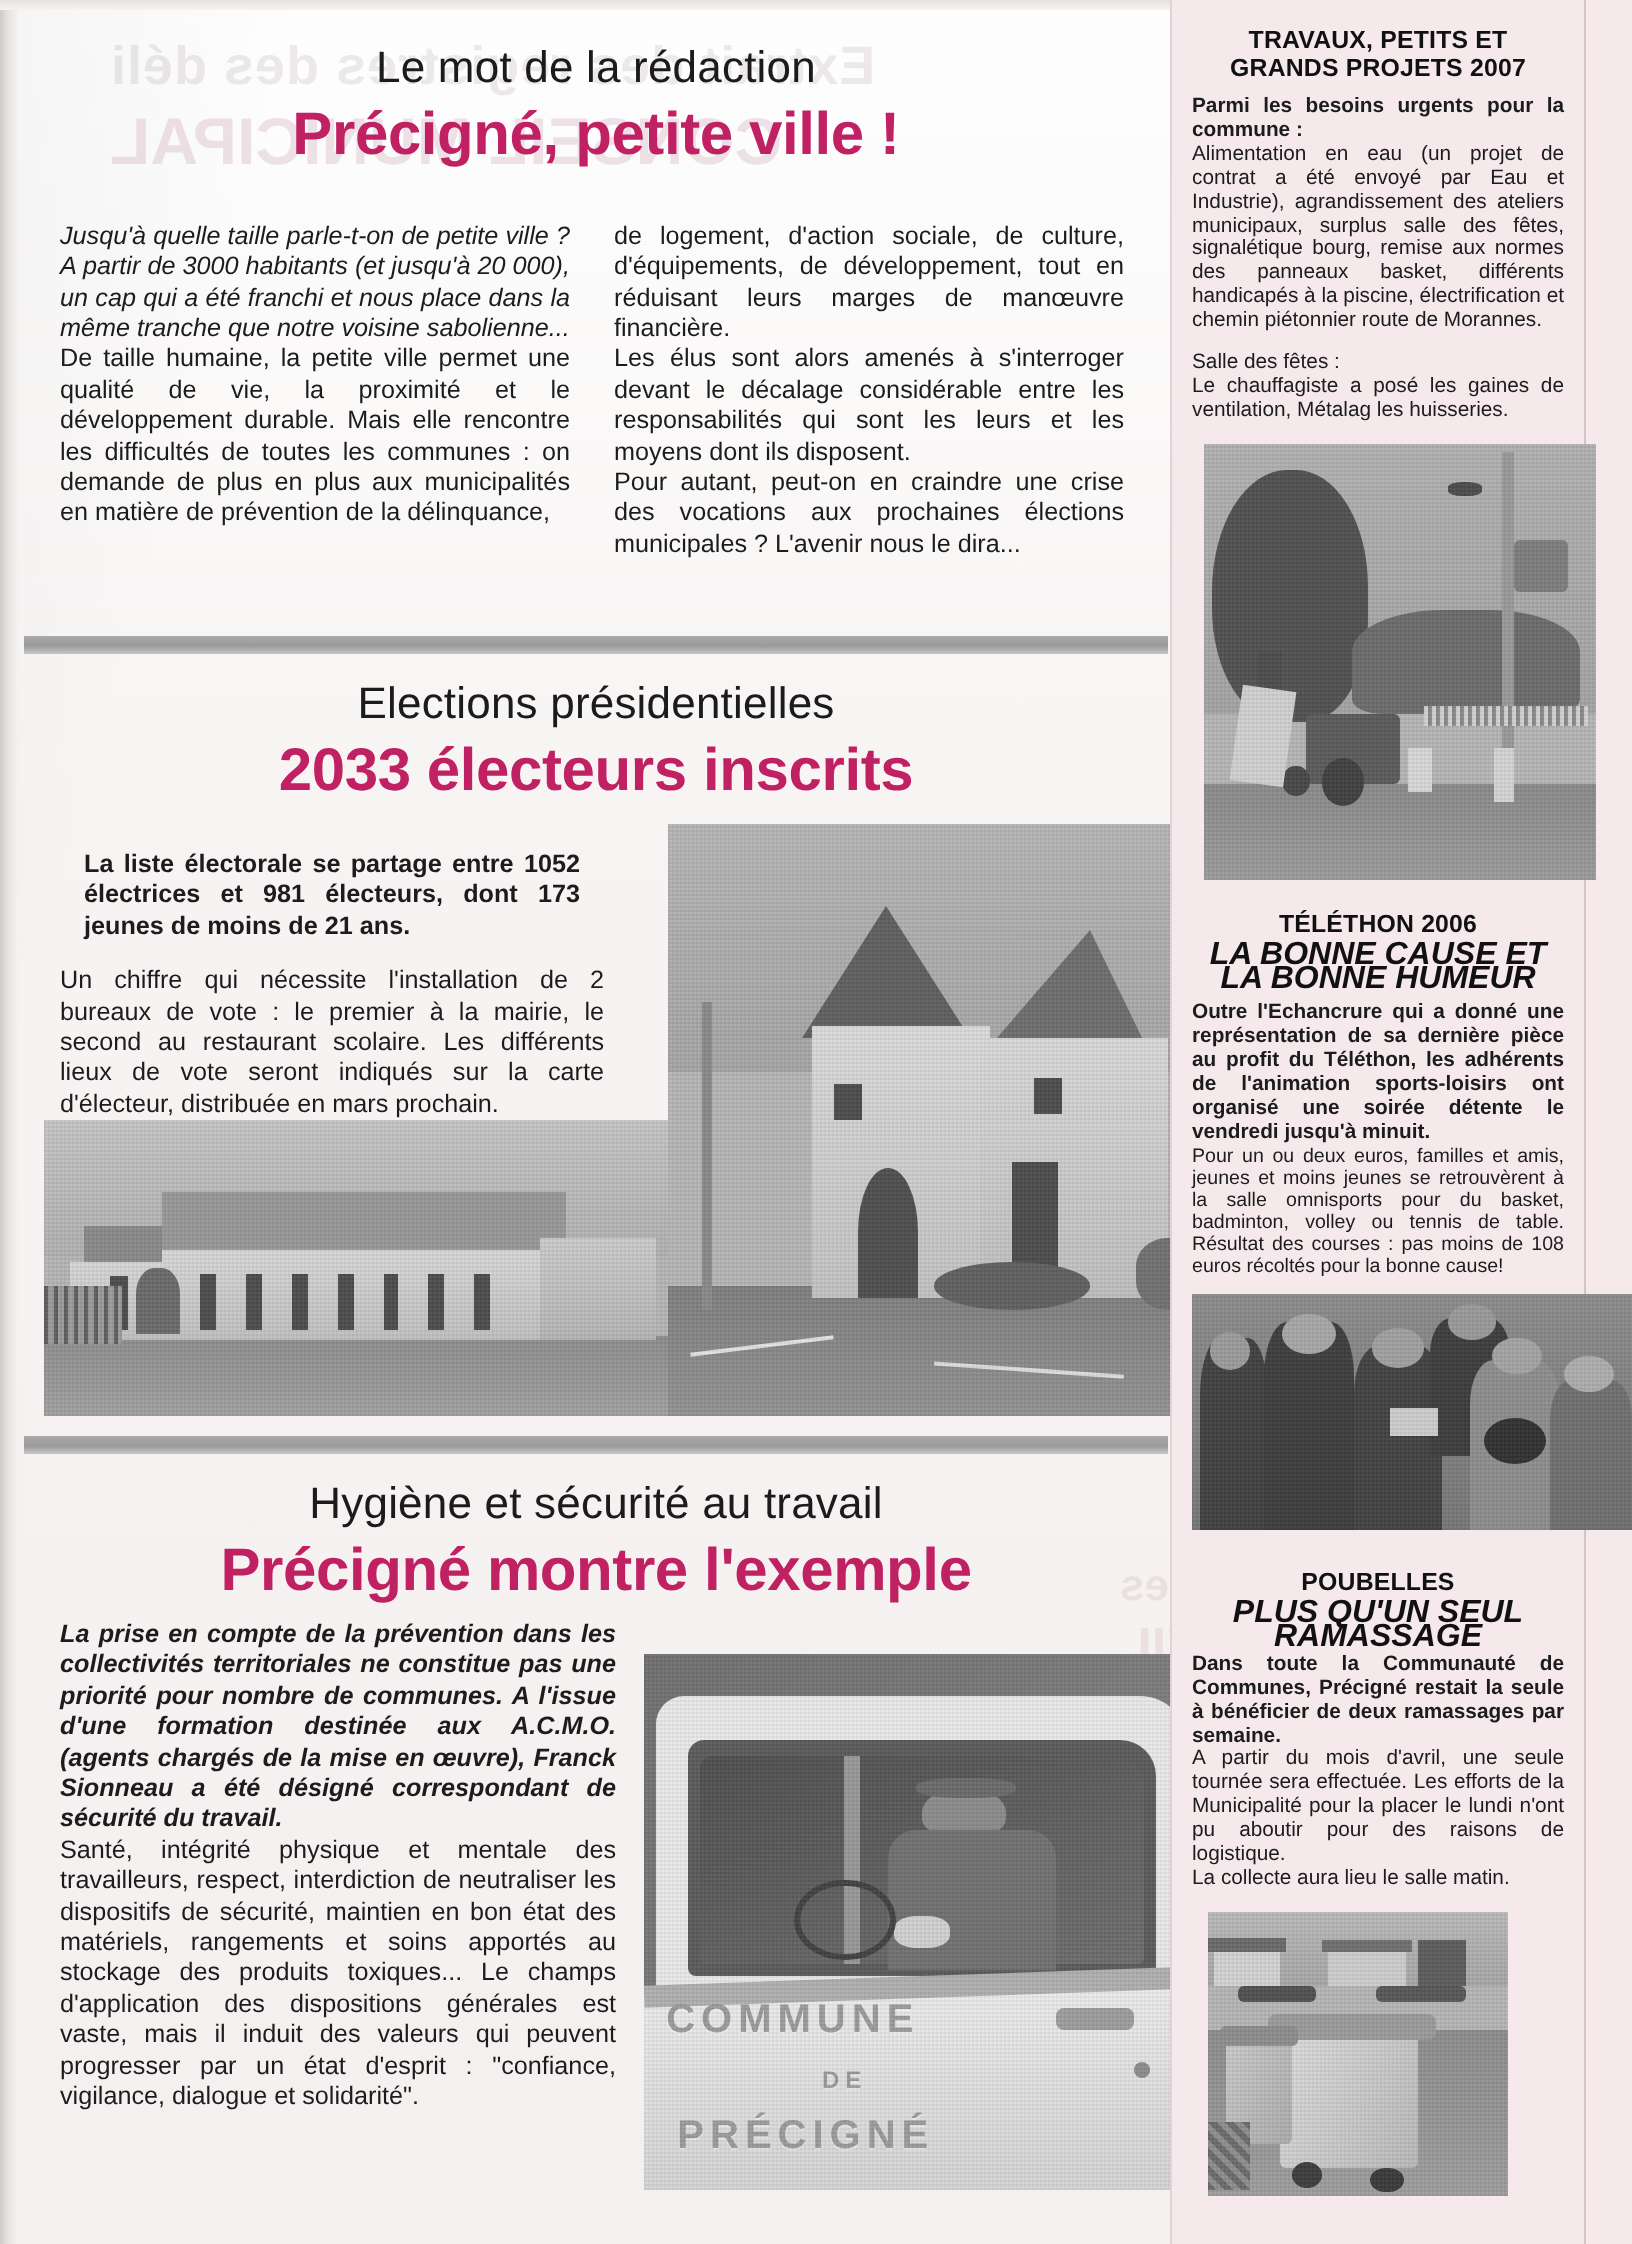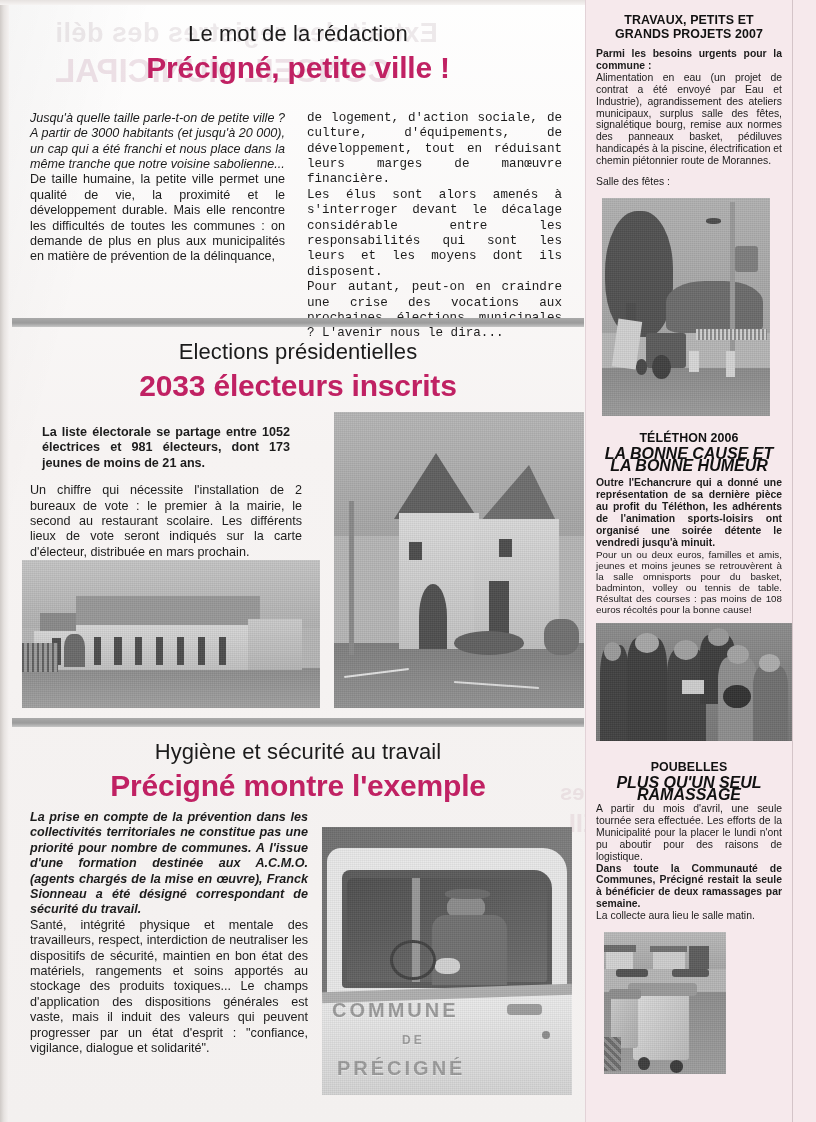--- a/index.html
+++ b/index.html
@@ -120,20 +120,21 @@
   }
   p.body { margin: 0; }
   p.body + p.body { margin-top: 0px; }
 
   
   .photo {
     position: relative;
     overflow: hidden;
     background: #b9b9b9;
     filter: grayscale(100%) contrast(0.95);
+    padding-left: 28px;
   }
   .photo::after {
     content: "";
     position: absolute; inset: 0;
     background-image:
       repeating-linear-gradient(0deg, rgba(0,0,0,0.055) 0 1px, rgba(255,255,255,0.045) 1px 2px),
       repeating-linear-gradient(90deg, rgba(0,0,0,0.045) 0 1px, rgba(255,255,255,0.035) 1px 2px);
     pointer-events: none;
     opacity: .75;
   }
@@ -202,21 +203,21 @@
 
     <div style="position:absolute; left:0; top:18px; width:572px;">
       <h2 class="kicker">Le mot de la rédaction</h2>
       <h1 class="headline">Précigné, petite ville !</h1>
 
       <div style="display:flex; gap:22px; margin-top:27px; padding:0 18px 0 18px;">
         <div style="width:255px;">
           <p class="body lead" style="font-size:12.6px;line-height:15.4px;color:#1c1c1c;text-align:justify;hyphens:auto;margin:0;">Jusqu'à quelle taille parle-t-on de petite ville ? A partir de 3000 habitants (et jusqu'à 20 000), un cap qui a été franchi et nous place dans la même tranche que notre voisine sabolienne...</p>
           <p class="body" style="font-size:12.6px;line-height:15.4px;color:#1c1c1c;text-align:justify;hyphens:auto;margin:0;">De taille humaine, la petite ville permet une qualité de vie, la proximité et le développement durable. Mais elle rencontre les difficultés de toutes les communes : on demande de plus en plus aux municipalités en matière de prévention de la délinquance,</p>
         </div>
-        <div style="width:255px;font-family:Liberation Mono, monospace;">
+        <div style="width:255px;">
           <p class="body" style="font-size:12.6px;line-height:15.4px;color:#1c1c1c;text-align:justify;hyphens:auto;margin:0;">de logement, d'action sociale, de culture, d'équipements, de développement, tout en réduisant leurs marges de manœuvre financière.</p>
           <p class="body" style="font-size:12.6px;line-height:15.4px;color:#1c1c1c;text-align:justify;hyphens:auto;margin:0;">Les élus sont alors amenés à s'interroger devant le décalage considérable entre les responsabilités qui sont les leurs et les moyens dont ils disposent.</p>
           <p class="body" style="font-size:12.6px;line-height:15.4px;color:#1c1c1c;text-align:justify;hyphens:auto;margin:0;">Pour autant, peut-on en craindre une crise des vocations aux prochaines élections municipales ? L'avenir nous le dira...</p>
         </div>
       </div>
     </div>
 
     <div class="rule-bar" style="position:absolute; left:0; top:318px; width:572px;"></div>
 
     <div style="position:absolute; left:0; top:336px; width:572px;">
@@ -313,23 +314,24 @@
     </div>
   </div>
 
   <div class="sidebar">
     <div class="sidebar-rule"></div>
     <div class="sidebar-inner">
 
       <div>
         <h3 class="sb-title">TRAVAUX, PETITS ET GRANDS PROJETS 2007</h3>
         <p class="sb-text b">Parmi les besoins urgents pour la commune :</p>
-        <p class="sb-text">Alimentation en eau (un projet de contrat a été envoyé par Eau et Industrie), agrandissement des ateliers municipaux, surplus salle des fêtes, signalétique bourg, remise aux normes des panneaux basket, pédiluves handicapés à la piscine, électrification et chemin piétonnier route de Morannes.</p>
+        <p class="sb-text">Alimentation en eau (un projet de contrat a été envoyé par Eau et Industrie), agrandissement des ateliers municipaux, surplus salle des fêtes, signalétique bourg, remise aux normes des panneaux basket, différents handicapés à la piscine, électrification et chemin piétonnier route de Morannes.</p>
         <div class="sb-gap"></div>
         <p class="sb-text">Salle des fêtes :</p>
+        <p class="sb-text">Le chauffagiste a posé les gaines de ventilation, Métalag les huisseries.</p>
       </div>
 
       <div class="photo" style="margin:10px 0 0 6px; width:168px; height:218px;">
         <div class="sky" style="height:62%; background:linear-gradient(180deg,#b4b4b4,#a6a6a6);"></div>
         <div class="ground" style="height:22%; background:linear-gradient(180deg,#8b8b8b,#9e9e9e);"></div>
 
         <div class="blob" style="left:2%; top:6%; width:40%; height:58%; border-radius:48% 46% 40% 45%; background:#4f4f4f;"></div>
         <div class="blob" style="left:14%; top:48%; width:6%; height:26%; background:#4a4a4a;"></div>
 
         <div class="blob" style="left:38%; top:38%; width:58%; height:24%; border-radius:40% 40% 14% 14%; background:#6b6b6b;"></div>
@@ -373,22 +375,22 @@
         <div class="blob" style="left:83%; top:26%; width:11%; height:15%; border-radius:50%; background:#b0b0b0;"></div>
         <div class="dark" style="left:65%; top:52%; width:14%; height:20%; border-radius:50%; background:#2e2e2e;"></div>
         <div class="light" style="left:44%; top:48%; width:11%; height:12%; background:#d2d2d2;"></div>
       </div>
 
       <div style="height:20px;"></div>
 
       <div>
         <h3 class="sb-title" style="margin-bottom:2px;">POUBELLES</h3>
         <p class="sb-subtitle" style="margin-bottom:2px;">PLUS QU'UN SEUL RAMASSAGE</p>
+        <p class="sb-text b">Dans toute la Communauté de Communes, Précigné restait la seule à bénéficier de deux ramassages par semaine.</p>
         <p class="sb-text">A partir du mois d'avril, une seule tournée sera effectuée. Les efforts de la Municipalité pour la placer le lundi n'ont pu aboutir pour des raisons de logistique.</p>
-        <p class="sb-text b">Dans toute la Communauté de Communes, Précigné restait la seule à bénéficier de deux ramassages par semaine.</p>
         <p class="sb-text">La collecte aura lieu le salle matin.</p>
       </div>
 
       <div class="photo" style="margin:10px 0 0 8px; width:122px; height:142px;">
         <div class="sky" style="height:26%; background:linear-gradient(180deg,#bdbdbd,#a9a9a9);"></div>
         <div class="ground" style="height:58%; background:linear-gradient(180deg,#8e8e8e,#a0a0a0);"></div>
 
         <div class="light" style="left:2%; top:12%; width:22%; height:14%; background:#d7d7d7;"></div>
         <div class="roof" style="left:0%; top:9%; width:26%; height:5%; background:#6a6a6a;"></div>
         <div class="light" style="left:40%; top:13%; width:26%; height:13%; background:#d2d2d2;"></div>

